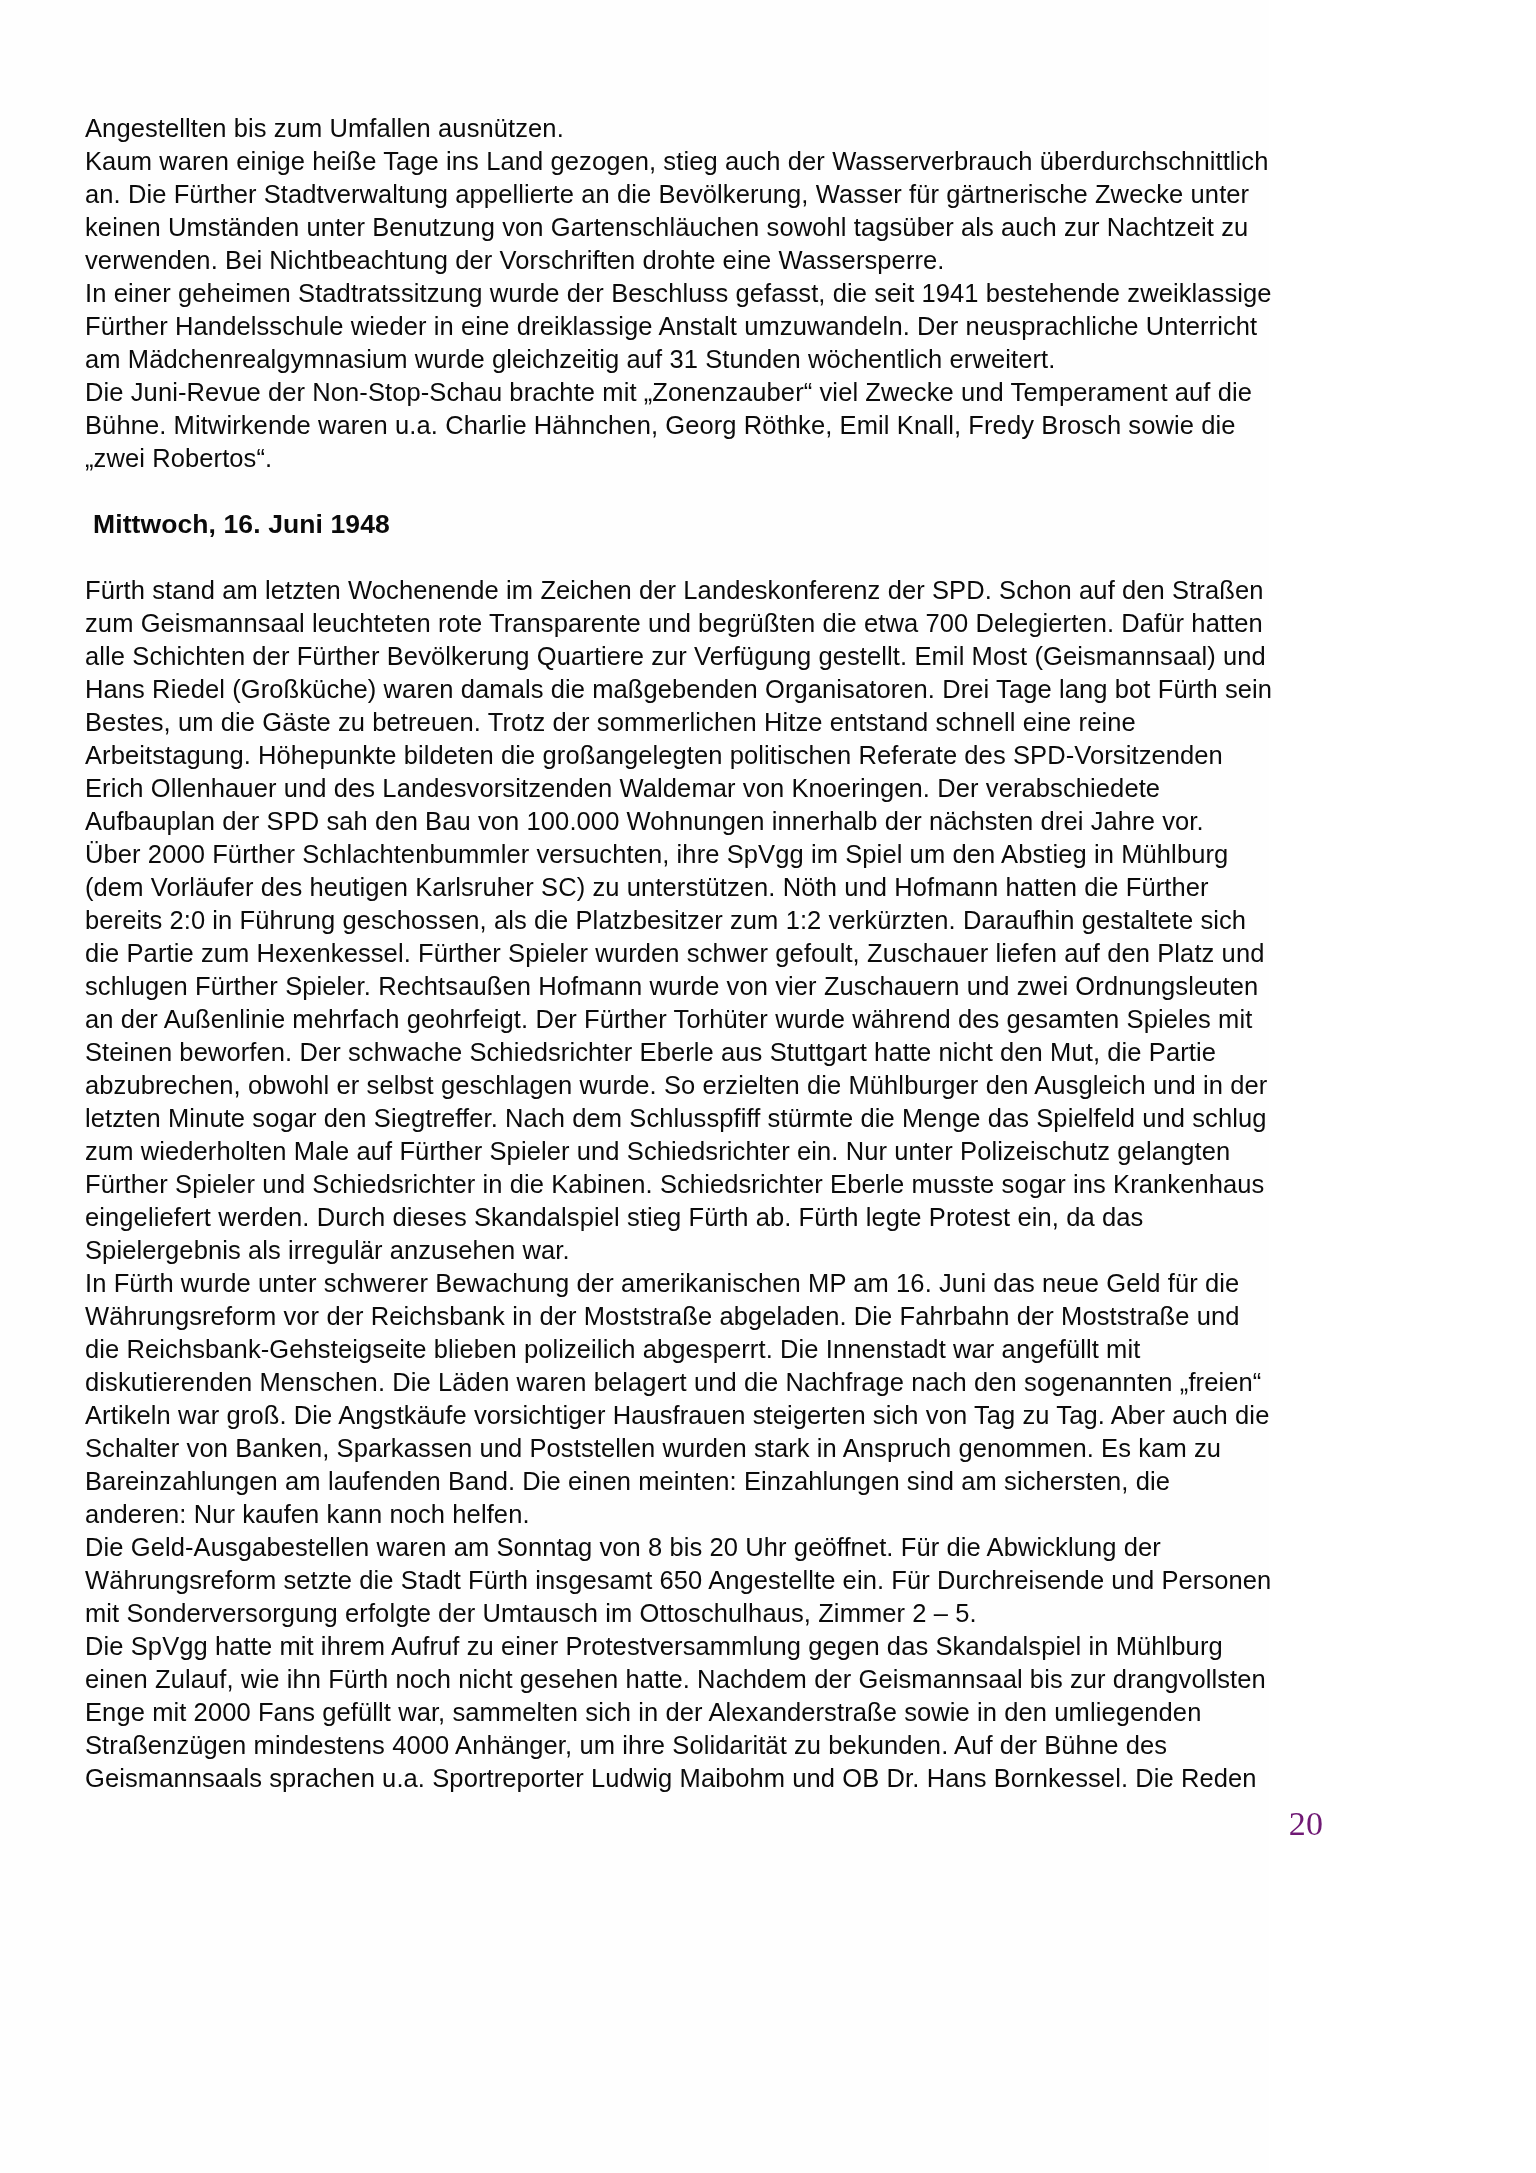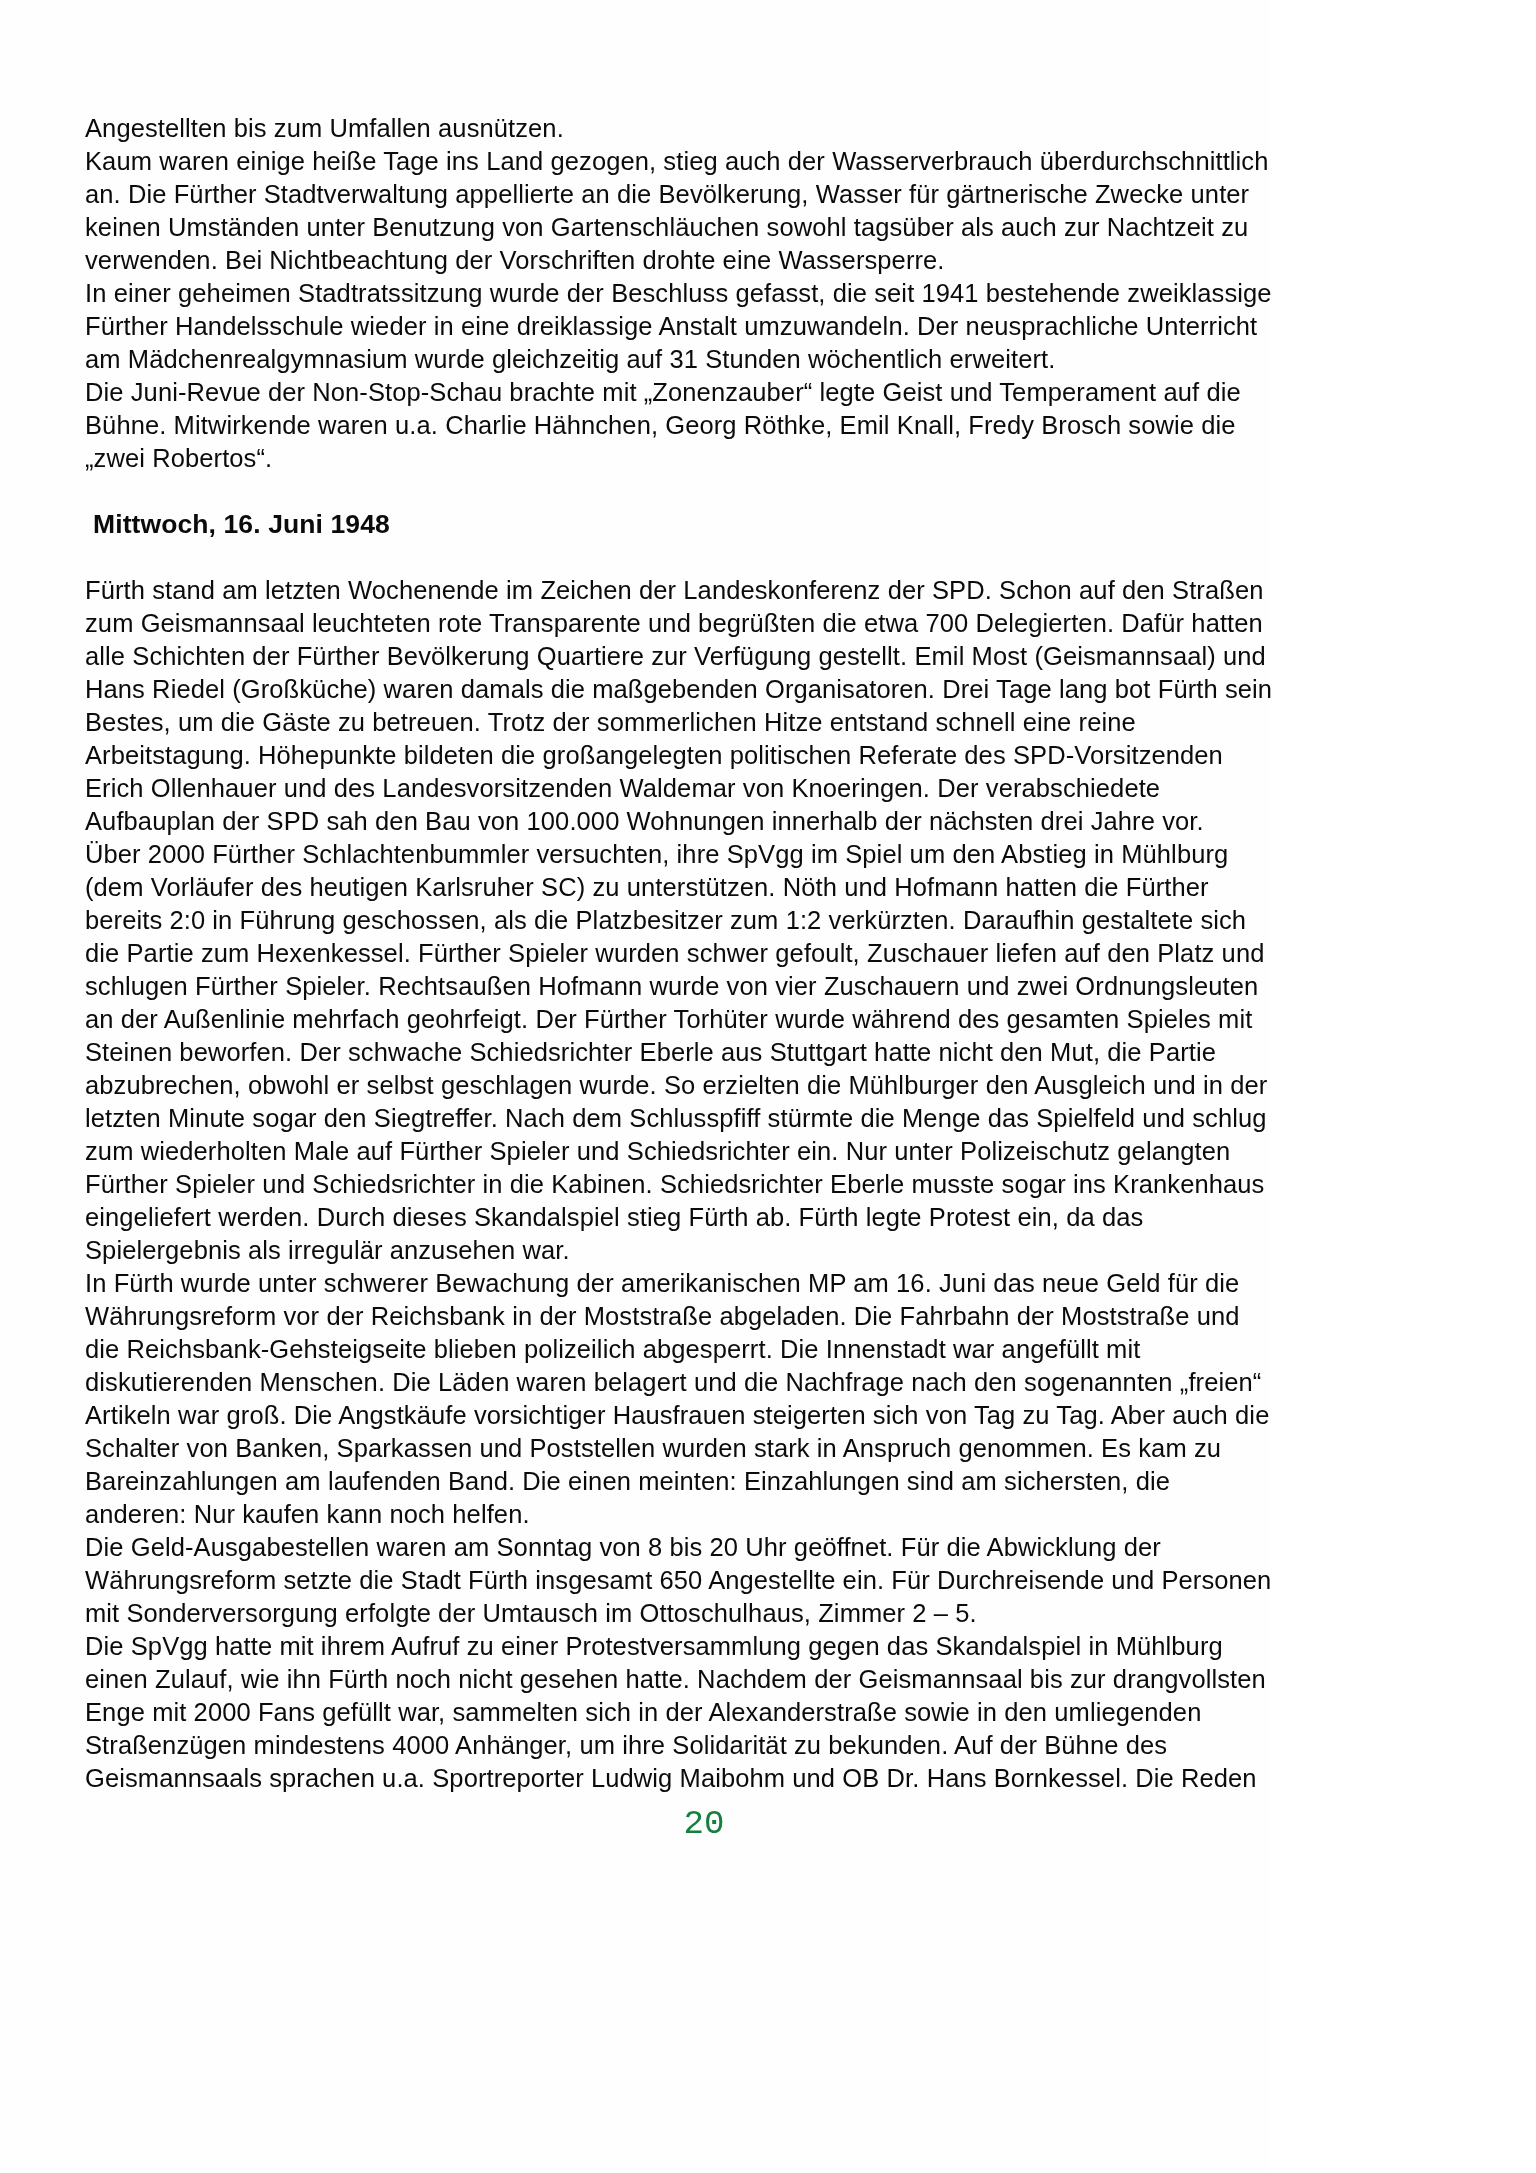--- a/index.html
+++ b/index.html
@@ -39,41 +39,41 @@
   }
   .heading {
     white-space: pre;
     font-weight: bold;
     font-size: 26.5px;
     margin: 33px 0 33px 8px;
   }
   .page-number {
     width: 1238px;
     margin-top: 11px;
-    text-align: center;
-    font-family: Liberation Mono, monospace;
+    text-align: right;
+    font-family: Liberation Serif, serif;
     font-size: 34px;
     line-height: 36px;
-    color: #15803d;
+    color: #701a75;
   }
 </style>
 </head>
 <body>
 
 <div class="page">
   <div class="page-content">
     <div class="para">Angestellten bis zum Umfallen ausnützen.</div>
     <div class="para">Kaum waren einige heiße Tage ins Land gezogen, stieg auch der Wasserverbrauch überdurchschnittlich
 an. Die Fürther Stadtverwaltung appellierte an die Bevölkerung, Wasser für gärtnerische Zwecke unter
 keinen Umständen unter Benutzung von Gartenschläuchen sowohl tagsüber als auch zur Nachtzeit zu
 verwenden. Bei Nichtbeachtung der Vorschriften drohte eine Wassersperre.</div>
     <div class="para">In einer geheimen Stadtratssitzung wurde der Beschluss gefasst, die seit 1941 bestehende zweiklassige
 Fürther Handelsschule wieder in eine dreiklassige Anstalt umzuwandeln. Der neusprachliche Unterricht
 am Mädchenrealgymnasium wurde gleichzeitig auf 31 Stunden wöchentlich erweitert.</div>
-    <div class="para">Die Juni-Revue der Non-Stop-Schau brachte mit „Zonenzauber“ legte Geist und Temperament auf die
+    <div class="para">Die Juni-Revue der Non-Stop-Schau brachte mit „Zonenzauber“ viel Zwecke und Temperament auf die
 Bühne. Mitwirkende waren u.a. Charlie Hähnchen, Georg Röthke, Emil Knall, Fredy Brosch sowie die
 „zwei Robertos“.</div>
     <div class="heading">Mittwoch, 16. Juni 1948</div>
     <div class="para">Fürth stand am letzten Wochenende im Zeichen der Landeskonferenz der SPD. Schon auf den Straßen
 zum Geismannsaal leuchteten rote Transparente und begrüßten die etwa 700 Delegierten. Dafür hatten
 alle Schichten der Fürther Bevölkerung Quartiere zur Verfügung gestellt. Emil Most (Geismannsaal) und
 Hans Riedel (Großküche) waren damals die maßgebenden Organisatoren. Drei Tage lang bot Fürth sein
 Bestes, um die Gäste zu betreuen. Trotz der sommerlichen Hitze entstand schnell eine reine
 Arbeitstagung. Höhepunkte bildeten die großangelegten politischen Referate des SPD-Vorsitzenden
 Erich Ollenhauer und des Landesvorsitzenden Waldemar von Knoeringen. Der verabschiedete

